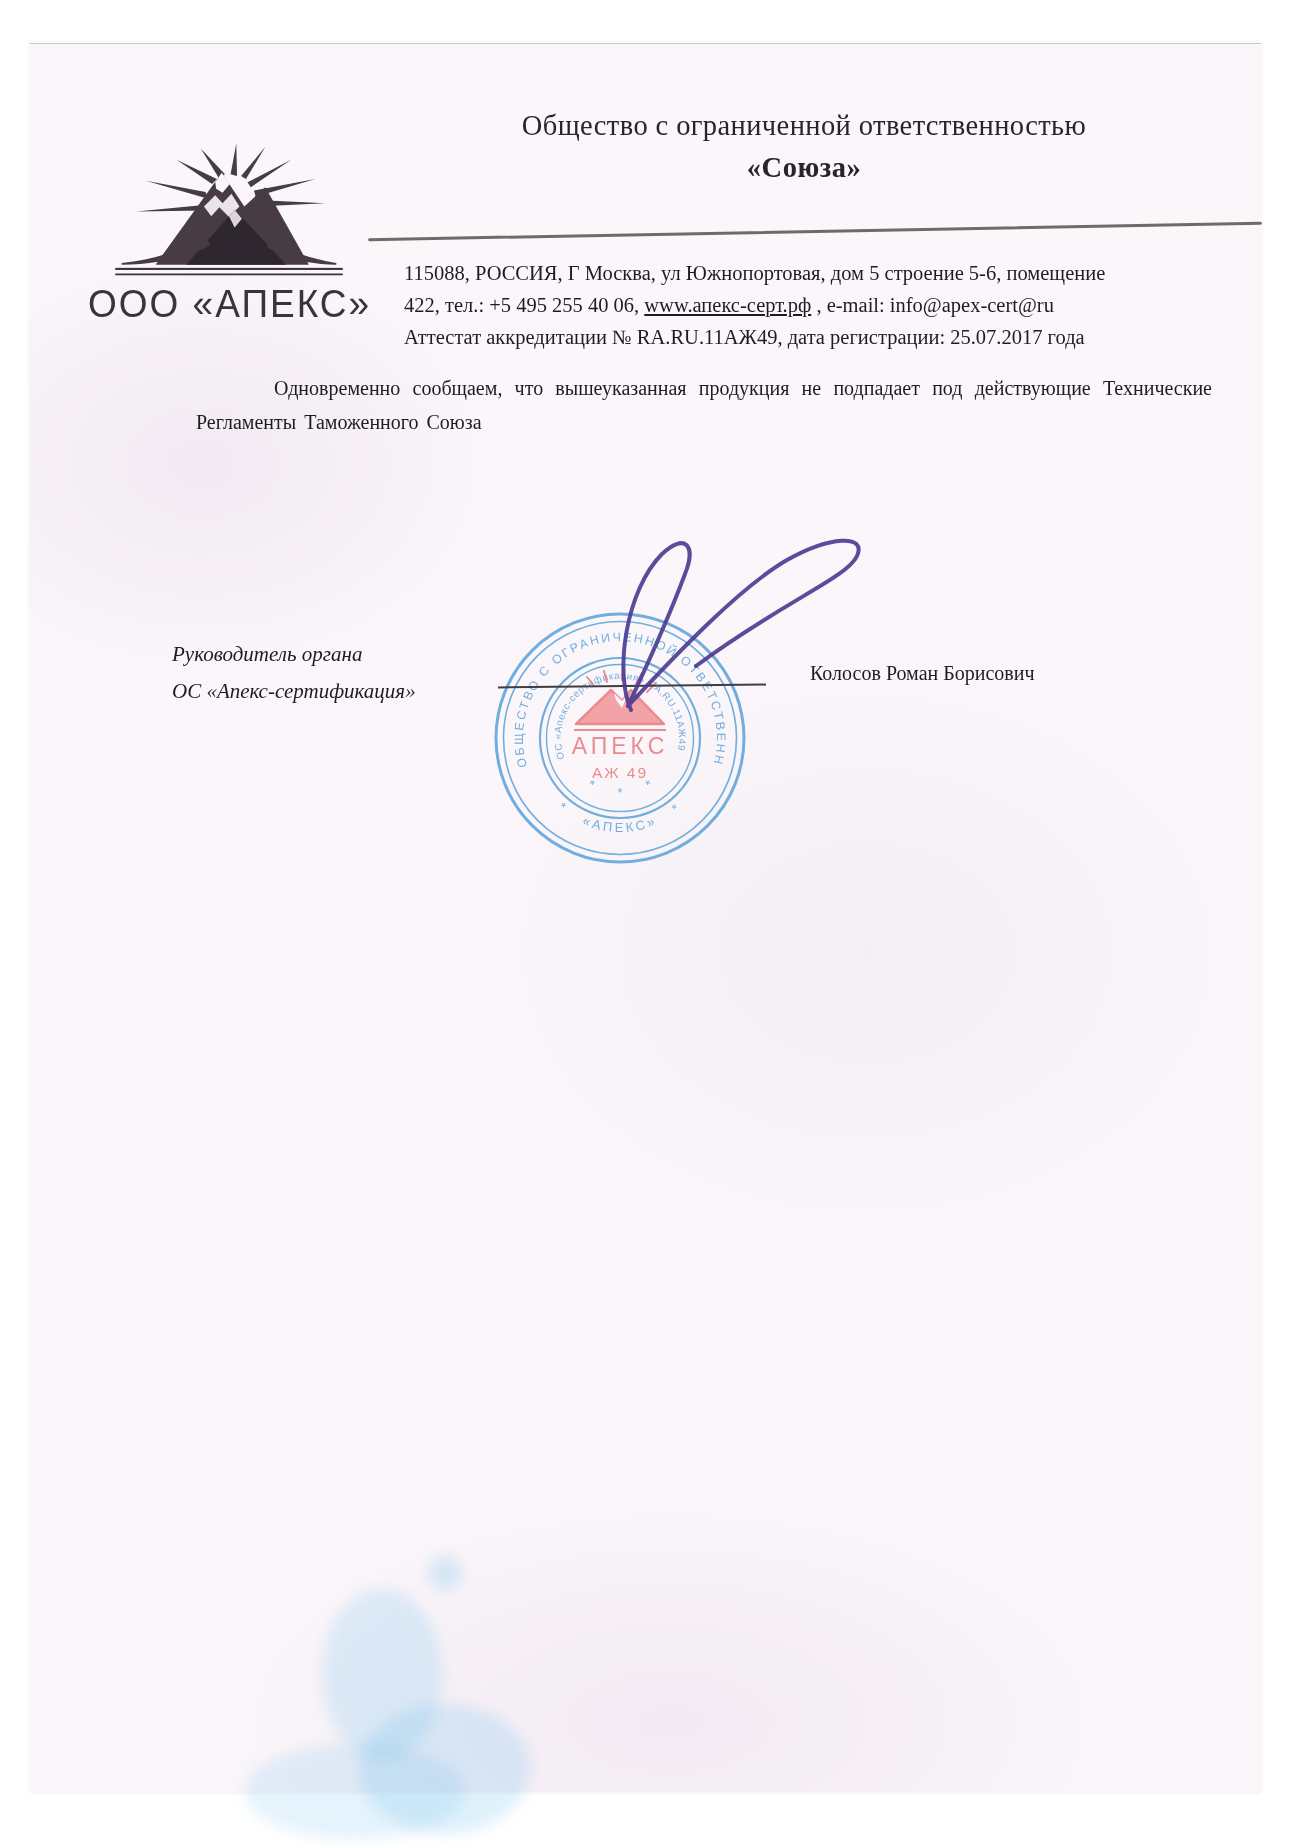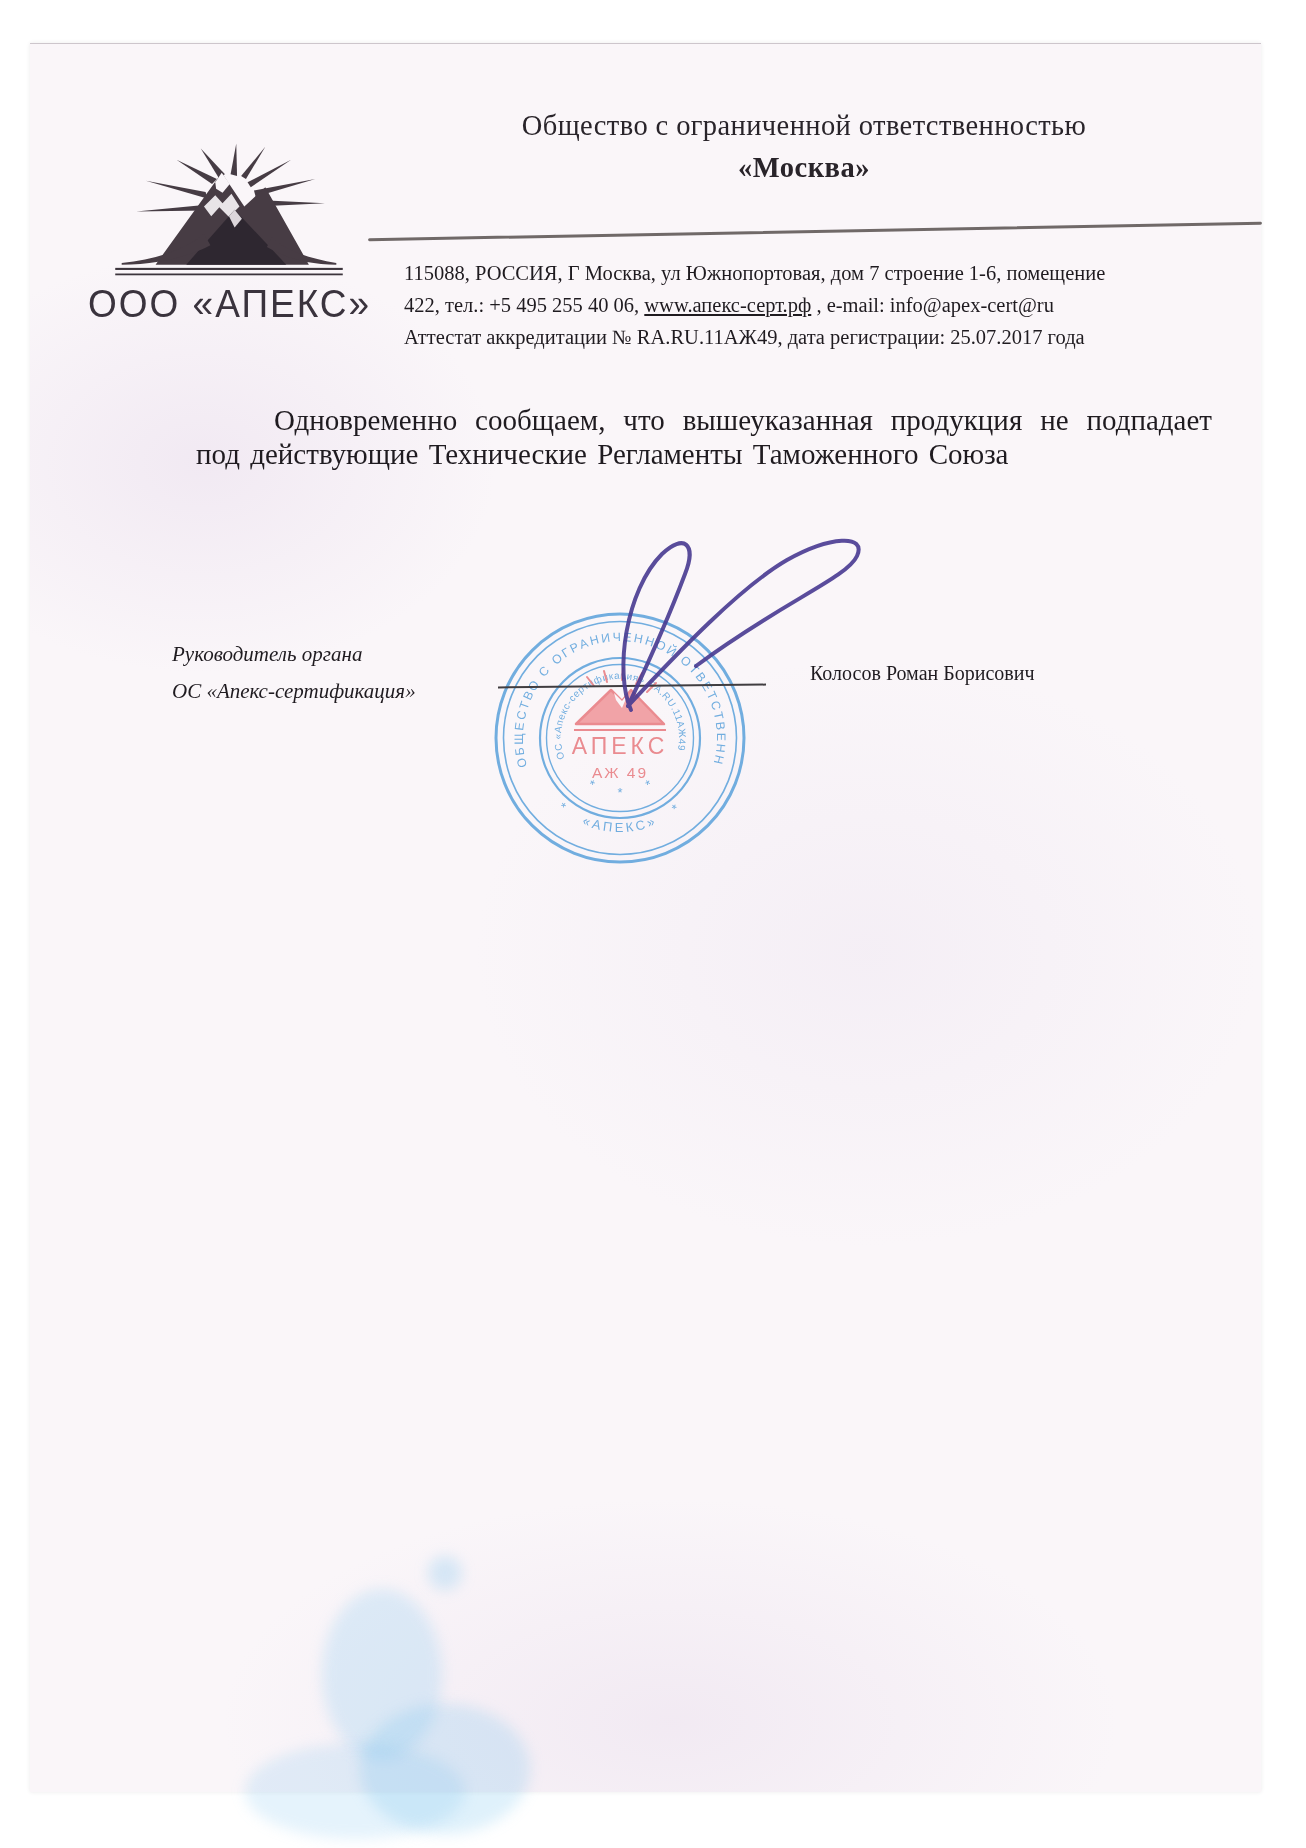--- a/index.html
+++ b/index.html
@@ -41,22 +41,22 @@
   }
   
   .contact{
     position:absolute;left:374px;top:213px;width:852px;
     font-size:20.5px;line-height:32px;color:#1f1b20;
   }
   .contact .url{text-decoration:underline;}
   
   .body-text{
     position:absolute;left:166px;top:328px;width:1016px;
-    font-size:29px;line-height:33.5px;color:#1f1b20;
-    text-align:justify;word-spacing:3px;margin-top:32px;
+    font-size:20px;line-height:33.5px;color:#1f1b20;
+    text-align:justify;word-spacing:3px;
   }
   .body-text p{margin:0;}
   .body-text p.indent{text-indent:78px;}
   
   .sig-role{
     position:absolute;left:142px;top:592px;
     font-size:21px;line-height:37px;color:#1f1b20;white-space:nowrap;font-style:italic;
   }
   .sig-name{
     position:absolute;left:780px;top:618px;
@@ -101,26 +101,26 @@
       <path d="M 8 150 C 52 146 88 132 110 114 L 118 128 C 92 142 52 152 8 152 Z" fill="#473c44"></path>
       <path d="M 274 150 C 240 144 214 136 194 118 L 188 130 C 212 144 240 152 274 152 Z" fill="#473c44"></path>
       <rect x="0" y="156" width="282" height="2.6" fill="#3c343c"></rect>
       <rect x="0" y="163" width="282" height="2.2" fill="#3c343c"></rect>
     </svg>
     <div class="logo-caption">ООО «АПЕКС»</div>
   </div>
 
   <div class="header">
     <div class="t1">Общество с ограниченной ответственностью</div>
-    <div class="t2">«Москва»</div>
+    <div class="t2">«Союза»</div>
   </div>
   <div class="rule"></div>
 
   <div class="contact">
-    <div>115088, РОССИЯ, Г Москва, ул Южнопортовая, дом 7 строение 1-6, помещение</div>
+    <div>115088, РОССИЯ, Г Москва, ул Южнопортовая, дом 5 строение 5-6, помещение</div>
     <div><span>422, тел.:  +5 495 255 40 06, </span><span class="url">www.апекс-серт.рф</span><span> , e-mail: info@apex-cert@ru</span></div>
     <div>Аттестат аккредитации № RA.RU.11АЖ49, дата регистрации: 25.07.2017 года</div>
   </div>
 
   <div class="body-text">
     <p class="indent">Одновременно сообщаем, что вышеуказанная продукция не подпадает под действующие Технические Регламенты Таможенного Союза</p>
   </div>
 
   <div class="sig-role">
     <div>Руководитель органа</div>

